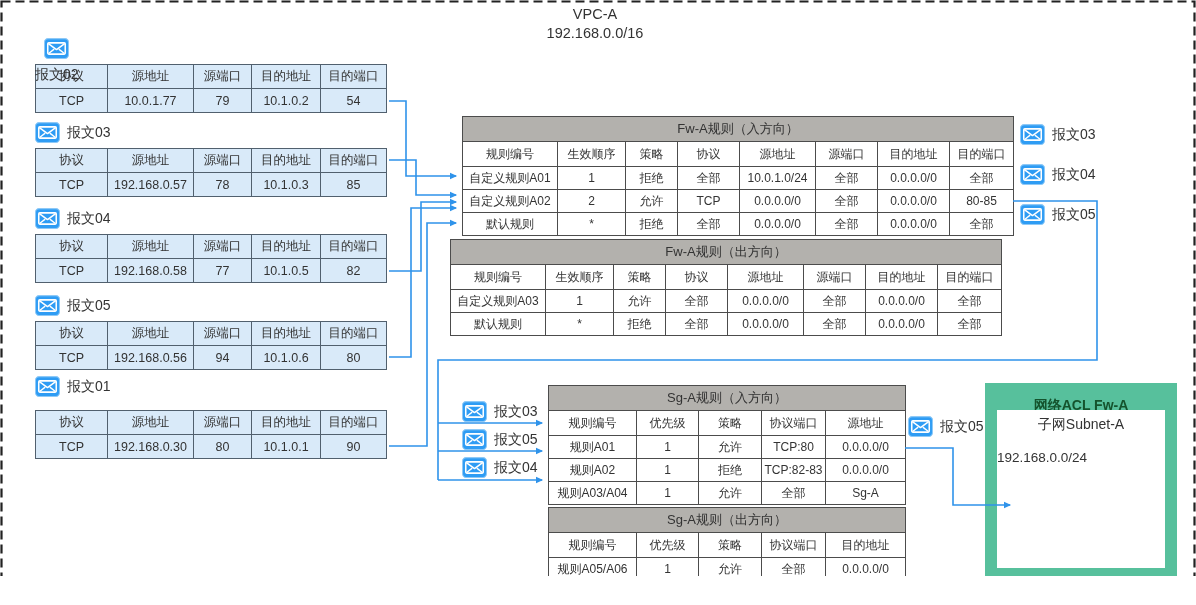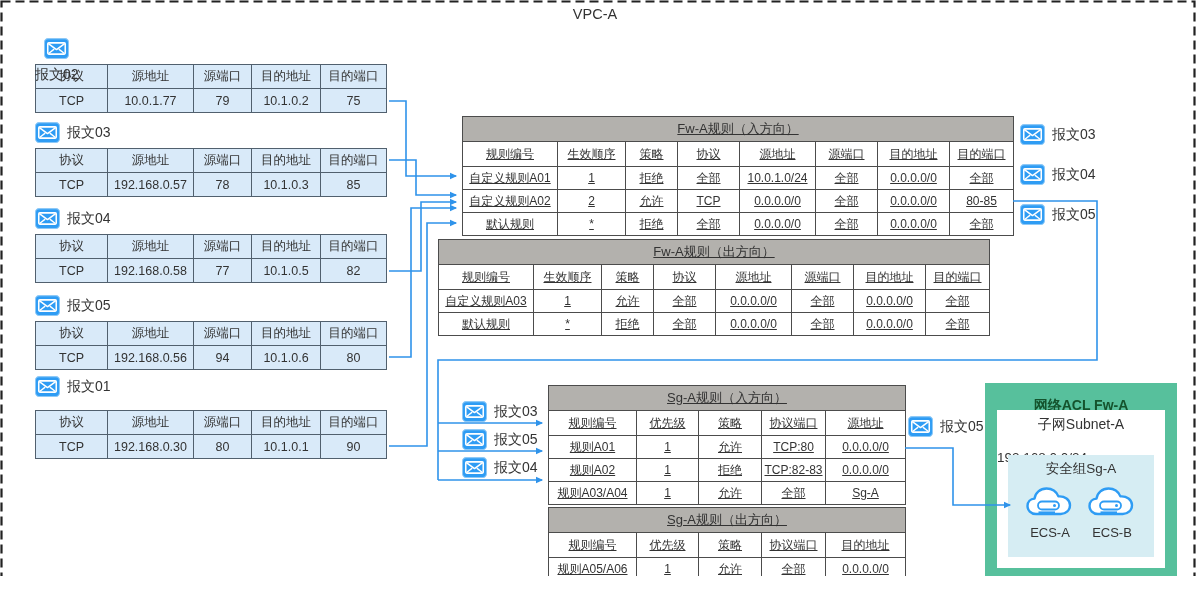--- a/index.html
+++ b/index.html
@@ -17,21 +17,21 @@
   .pkt-table{width:352px;font-size:12.5px;}
   .pkt-table th,.pkt-table td{border:1px solid #51606e;background:var(--packet-fill);
       text-align:center;height:23px;padding:0;font-weight:normal;white-space:nowrap;overflow:hidden;}
   .pkt-table{border:1.5px solid #51606e;}
   
   .rule-table{background:#fff;font-size:12px;}
   .rule-table th,.rule-table td{border:1px solid #4c4c4c;text-align:center;padding:0;
       height:22px;font-weight:normal;white-space:nowrap;overflow:hidden;background:#fff;}
   .rule-table tr.title-row th{background:var(--title-gray);height:24px;font-size:13px;color:#333;}
   .rule-table tr.head-row th{height:24px;}
-  .rule-table{border:1.5px solid #4c4c4c;text-decoration:underline;}
+  .rule-table{border:1.5px solid #4c4c4c;}
   
   .acl-box{position:absolute;left:985px;top:383px;width:192px;height:196px;
            background:var(--acl-green);z-index:3;}
   .acl-title{text-align:center;font-size:14px;color:#14532d;padding-top:14px;font-weight:bold;}
   .subnet-box{position:absolute;left:12px;top:27px;width:168px;height:158px;background:#fff;}
   .subnet-title{text-align:center;font-size:14px;margin-top:6px;color:#333;}
   .subnet-cidr{text-align:left;font-size:13.5px;margin-top:16px;color:#333;}
   .sg-box{position:absolute;left:11px;top:45px;width:146px;height:102px;background:var(--sg-fill);}
   .sg-title{text-align:center;font-size:13.5px;margin-top:5px;color:#333;}
   .ecs-row{display:flex;justify-content:center;gap:12px;margin-top:6px;}
@@ -55,20 +55,21 @@
       <circle cx="29.5" cy="21.5" r="1.5" fill="#2e9cf4"></circle>
       <path d="M13.5,28.2 H30" stroke="#2e9cf4" stroke-width="1.6"></path>
     </symbol>
   </defs>
 </svg>
 
 <div class="canvas">
 
   <div class="vpc-label">
     <div>VPC-A</div>
+    <div>192.168.0.0/16</div>
   </div>
 
   <div id="packet-blocks">
       <div class="pkt-label" style="left: 35px; top: 38px; flex-direction: column;">
         <svg width="25" height="21">
           <use href="#env"></use>
         </svg>
         <span>报文02</span>
       </div>
       <div class="blk" style="left: 35px; top: 64px;">
@@ -86,21 +87,21 @@
               <th>源地址</th>
               <th>源端口</th>
               <th>目的地址</th>
               <th>目的端口</th>
             </tr>
             <tr>
               <td>TCP</td>
               <td>10.0.1.77</td>
               <td>79</td>
               <td>10.1.0.2</td>
-              <td>75</td>
+              <td>54</td>
             </tr>
           </tbody>
         </table>
       </div>
       <div class="pkt-label" style="left: 35px; top: 122px;">
         <svg width="25" height="21">
           <use href="#env"></use>
         </svg>
         <span>报文03</span>
       </div>
@@ -328,21 +329,21 @@
             <td>拒绝</td>
             <td>全部</td>
             <td>0.0.0.0/0</td>
             <td>全部</td>
             <td>0.0.0.0/0</td>
             <td>全部</td>
           </tr>
         </tbody>
       </table>
     </div>
-  <div class="blk" style="left:438px;top:239px">
+  <div class="blk" style="left:450px;top:239px">
       <table class="rule-table">
         <colgroup>
           <col style="width: 95px;">
           <col style="width: 68px;">
           <col style="width: 52px;">
           <col style="width: 62px;">
           <col style="width: 76px;">
           <col style="width: 62px;">
           <col style="width: 72px;">
           <col style="width: 64px;">
@@ -457,37 +458,20 @@
           </tr>
         </tbody>
       </table>
     </div>
 
   <div class="acl-box">
     <div class="acl-title">网络ACL Fw-A</div>
     <div class="subnet-box">
       <div class="subnet-title">子网Subnet-A</div>
       <div class="subnet-cidr">192.168.0.0/24</div>
-      <div class="sg-box">
-        <div class="sg-title">安全组Sg-A</div>
-        <div class="ecs-row">
-          <div class="ecs">
-            <svg width="50" height="38">
-                <use href="#cloud"></use>
-              </svg>
-            <span>ECS-A</span>
-          </div>
-          <div class="ecs">
-            <svg width="50" height="38">
-                <use href="#cloud"></use>
-              </svg>
-            <span>ECS-B</span>
-          </div>
-        </div>
-      </div>
     </div>
   </div>
 
   <svg class="wires" width="1196" height="605" viewBox="0 0 1196 605">
     <defs>
       <marker id="arr" viewBox="0 0 8 8" markerWidth="8" markerHeight="8" refX="6.5" refY="4" orient="auto" markerUnits="userSpaceOnUse">
         <path d="M0,0.6 L7.6,4 L0,7.4 Z" fill="#2f93ea"></path>
       </marker>
     </defs>
     <rect x="1.5" y="1.5" width="1193" height="602" fill="none" stroke="#222" stroke-width="2.2" stroke-dasharray="9,5"></rect>

